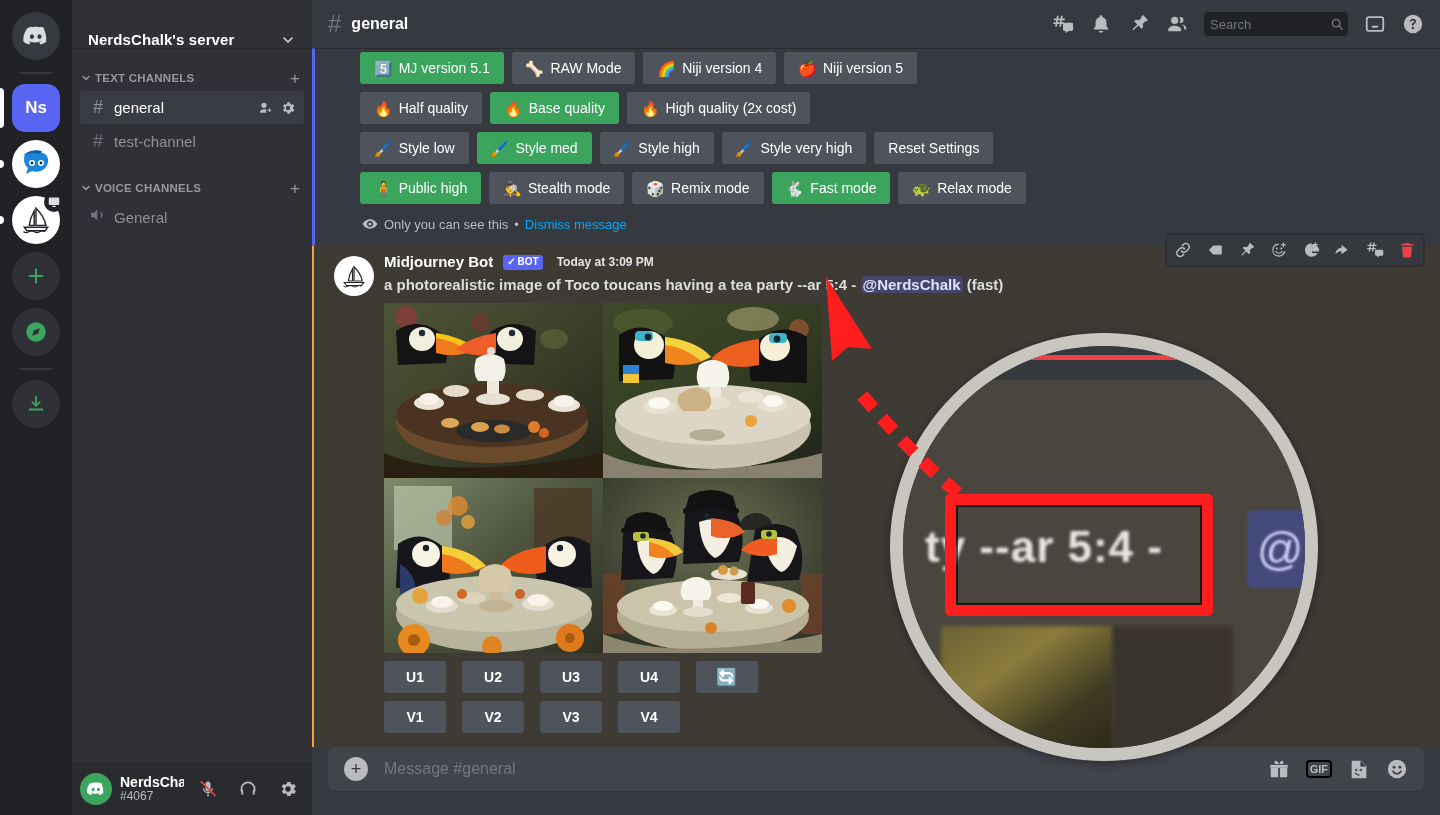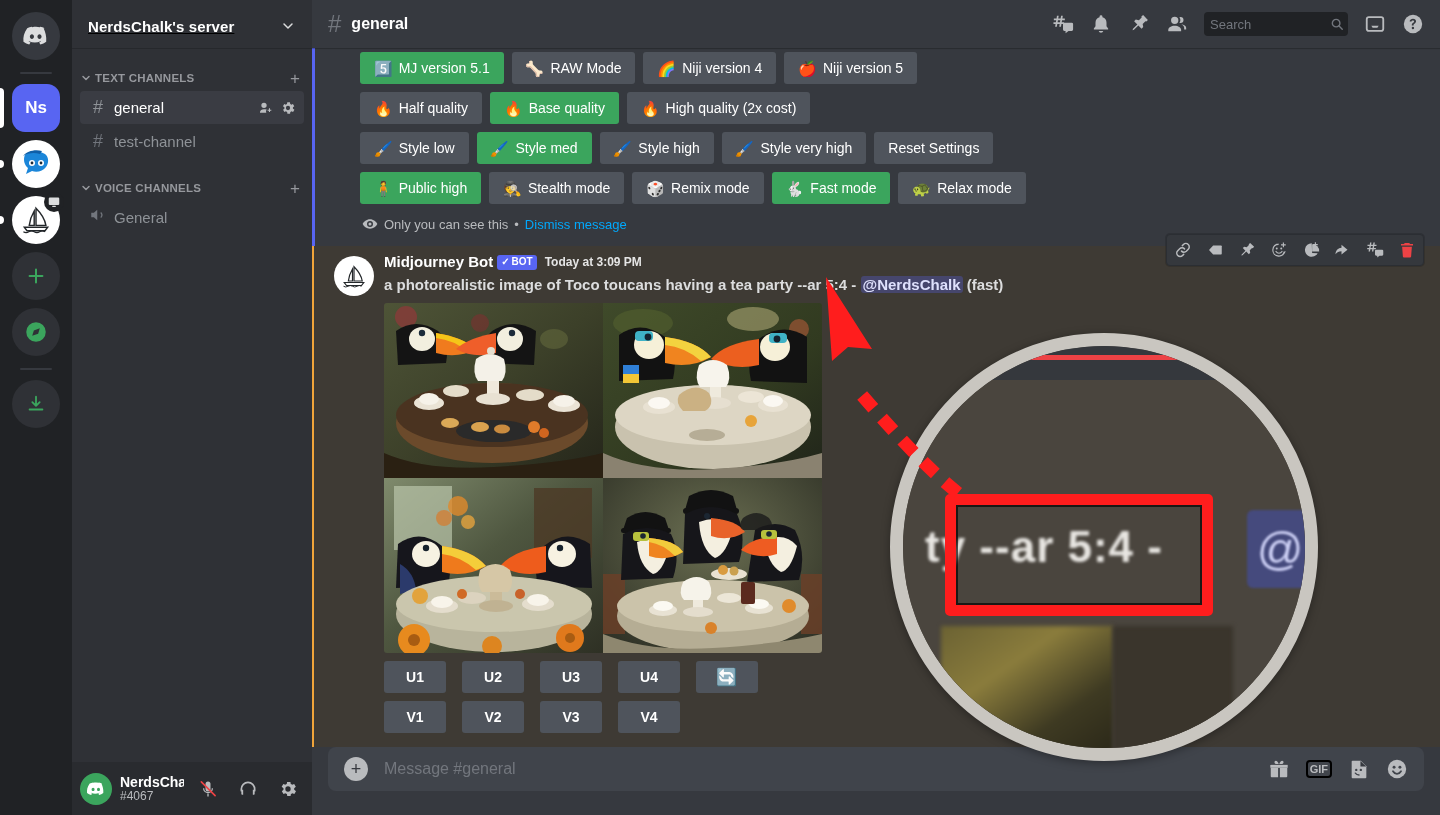--- a/index.html
+++ b/index.html
@@ -36,22 +36,22 @@
   .pill.tall { height:40px; }
   .rail-sep { width:32px; height:2px; background:#36393f; border-radius:1px; margin:4px 0 10px; }
   .screen-badge {
     position:absolute; right:-4px; top:-4px; width:20px; height:20px;
     border-radius:50%; background:#202225; display:flex; align-items:center; justify-content:center;
   }
 
   
   .channels { width: 240px; height:815px; background:#2f3136; display:flex; flex-direction:column; flex:none; }
   .srv-header {
-    height:48px; display:flex; align-items:flex-start; justify-content:space-between;
-    padding:18px 16px; box-shadow: 0 1px 0 rgba(4,4,5,.2); cursor:pointer; flex:none;text-decoration:underline;
+    height:48px; display:flex; align-items:flex-end; justify-content:space-between;
+    padding:0 16px; box-shadow: 0 1px 0 rgba(4,4,5,.2); cursor:pointer; flex:none;
   }
   .srv-header .name { color:#fff; font-size:15px; font-weight:700; letter-spacing:.1px; }
   .chan-list { flex:1; padding-top:16px; overflow:hidden; }
   .cat {
     display:flex; align-items:center; justify-content:space-between;
     padding:0 8px 0 8px; height:24px; margin-top:2px; cursor:pointer;
   }
   .cat-label { color:#96989d; font-size:11.5px; font-weight:700; letter-spacing:.02em; text-transform:uppercase; display:flex; align-items:center; gap:3px;}
   .cat-plus { color:#96989d; font-size:17px; line-height:1; padding-right:4px; cursor:pointer; }
   .chan {
@@ -108,21 +108,21 @@
   .mbtn.green { background:#3ba55d; }
   .mbtn .emo { font-size:15px; line-height:1; }
   .ephem-note { display:flex; align-items:center; gap:6px; color:#b9bbbe; font-size:13px; padding:4px 0 10px 2px;}
   .ephem-note a { color:#00a8fc; text-decoration:none; cursor:pointer;}
 
   .message {
     position:relative; background:#3e3a34; border-left:2px solid #f0a43a;
     padding:6px 48px 8px 70px; margin-top:4px;
   }
   .msg-avatar { position:absolute; left:20px; top:10px; width:40px; height:40px; border-radius:50%; background:#fff; display:flex; align-items:center; justify-content:center; cursor:pointer;}
-  .msg-head { display:flex; align-items:center; gap:4px; line-height:1.375; }
+  .msg-head { display:flex; align-items:center; gap:10px; line-height:1.375; }
   .author { color:#fff; font-size:15px; font-weight:600; cursor:pointer;}
   .bot-tag {
     background:#5865f2; color:#fff; font-size:10px; font-weight:600; border-radius:3px;
     padding:1px 4px; display:flex; align-items:center; gap:2px; height:15px; line-height:1;
   }
   .timestamp { color:#e5e5e5; font-size:12px; margin-left:4px;font-weight:bold;}
   .msg-text { color:#dcddde; font-size:15px; font-weight:700; margin-top:2px; line-height:1.375;}
   .mention { background:rgba(88,101,242,.3); color:#dee0fc; border-radius:3px; padding:0 2px; cursor:pointer;}
   .suffix { color:#dcddde; font-weight:600;}
 

